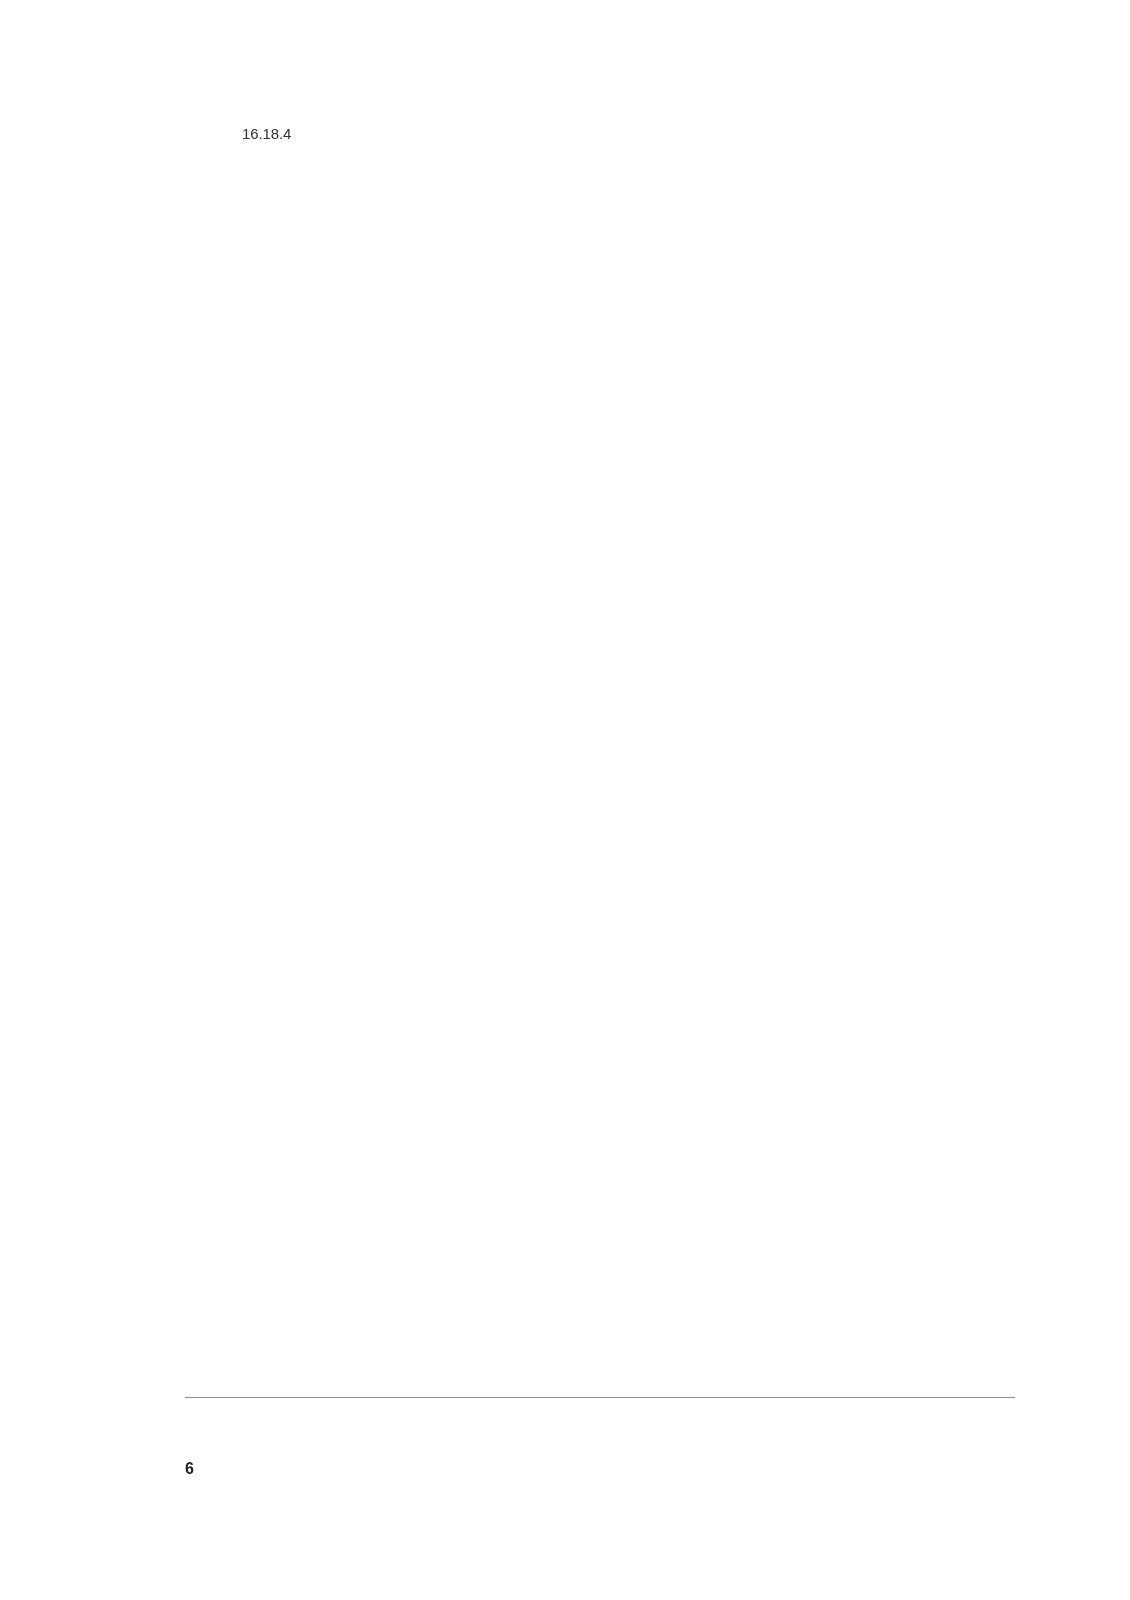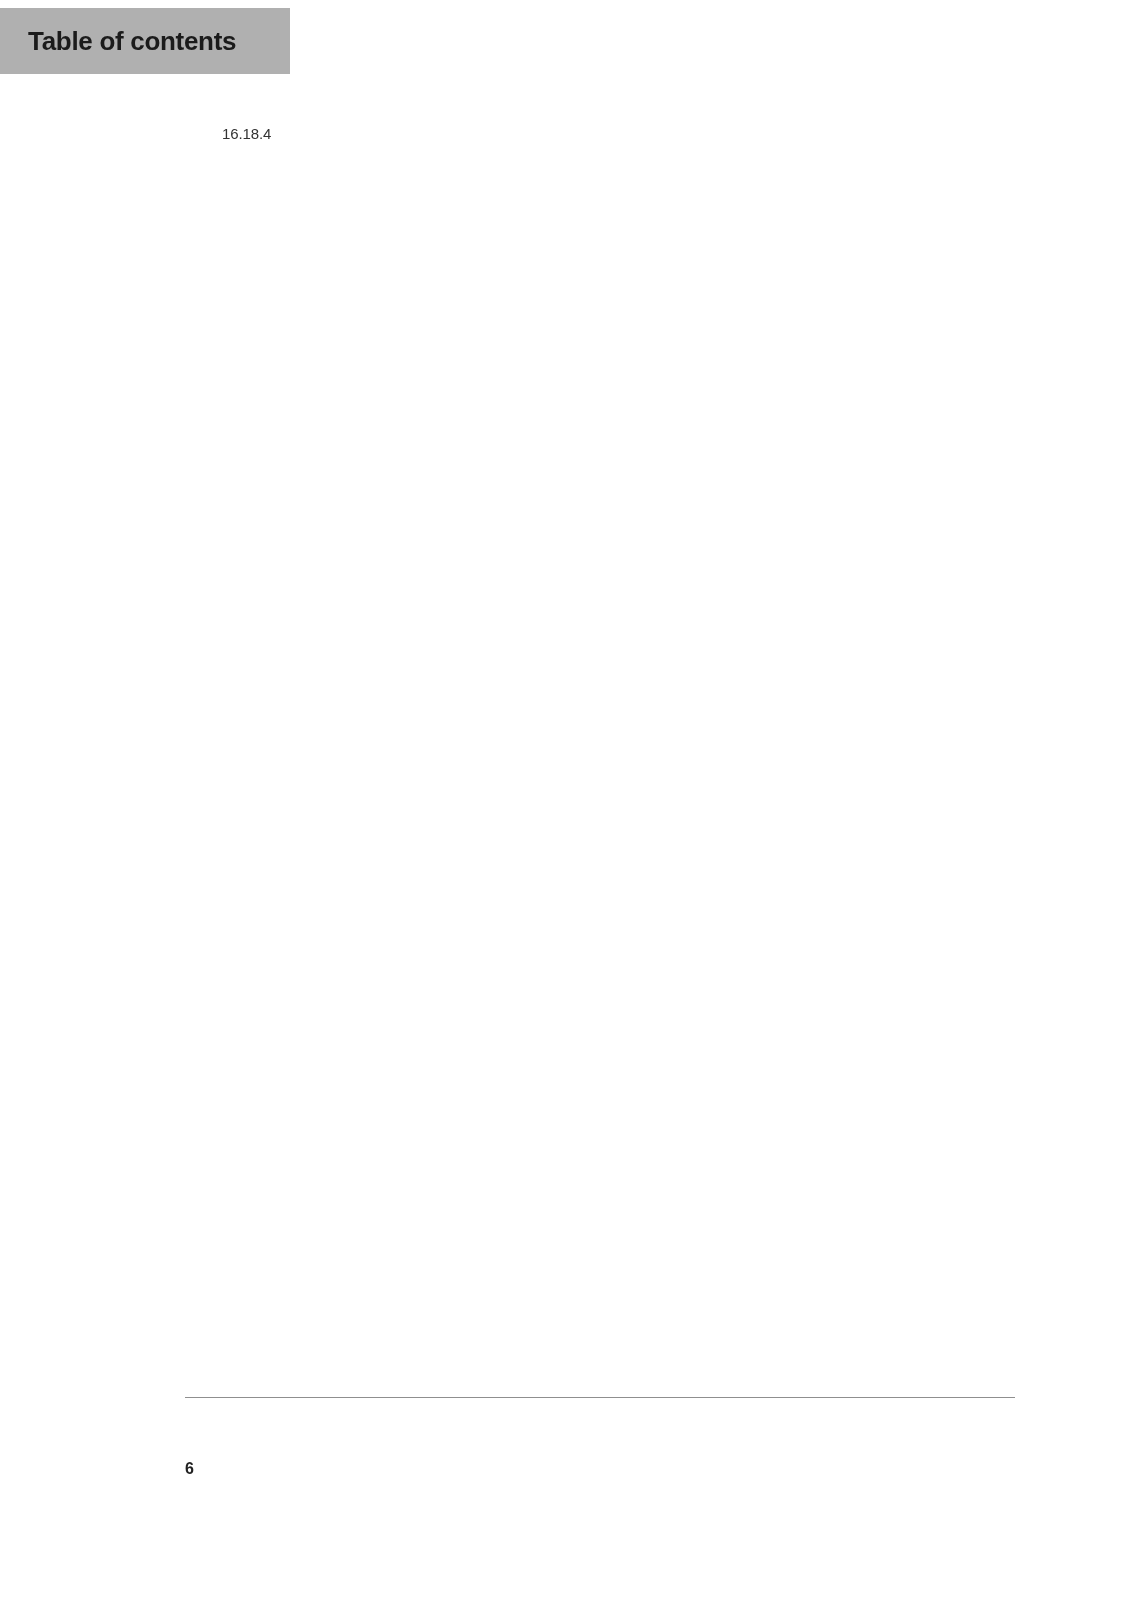--- a/index.html
+++ b/index.html
@@ -47,21 +47,21 @@
 
   
   .entry {
     display: flex;
     align-items: flex-end;
     font-size: 15px;
     line-height: 23px;
     letter-spacing: -0.1px;
     color: #333333;
   }
-  .entry .num { align-self: flex-start; flex: 0 0 auto; }
+  .entry .num { align-self: flex-start; flex: 0 0 auto; margin-left: 20px; }
   .entry.lvl3 { padding-left: 37px; }
   .entry.lvl3 .num { width: 78px; }
   .entry .page { flex: 0 0 auto; min-width: 26px; text-align: right; }
 
   
   .footer-rule {
     position: absolute;
     left: 185px;
     top: 1397px;
     width: 830px;
@@ -74,23 +74,20 @@
     font-size: 16px;
     font-weight: bold;
     color: #222222;
   }
 </style>
 </head>
 <body>
 
 <div class="page">
 
-  <header class="header-box">
-    <h1>Table of contents</h1>
-  </header>
 
   <main class="content">
     <div class="col">
         <div class="entry lvl3">
     <span class="num">16.18.4</span>
 
     <span class="page">148</span>
   </div>
       </div>
     <div class="col">

